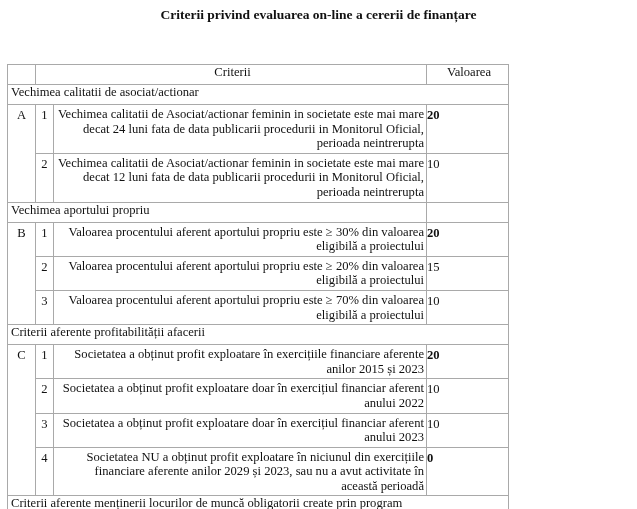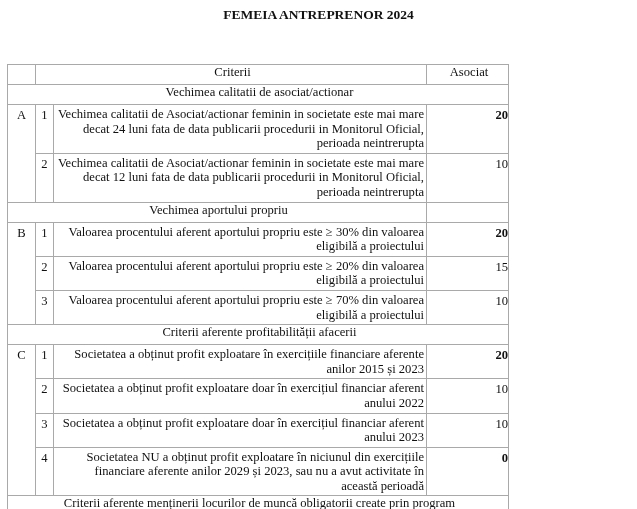--- a/index.html
+++ b/index.html
@@ -31,46 +31,46 @@
       border: 1px solid #a9a9a9;
       padding: 0 0 0 3px;
       vertical-align: top;
       font-weight: normal;
     }
     col.c-letter { width: 28px; }
     col.c-num { width: 18px; }
     col.c-text { width: 373px; }
     col.c-pts { width: 82px; }
     .hdr td { height: 19px; vertical-align: middle; text-align: center; padding: 0; margin-top: 40px; }
-    .sec td { height: 19px; vertical-align: middle; text-align: center; padding: 0; }
+    .sec td { height: 19px; vertical-align: middle; padding: 0; }
     .letter { text-align: center !important; padding: 3px 0 0 0 !important; }
     .num { text-align: center; padding: 3px 0 0 0 !important; }
     .txt { padding: 2px 2px 2px 3px !important; text-align: right; }
-    .pts { text-align: right; padding: 3px 0 0 0 !important; margin-top: 32px; }
+    .pts { text-align: left; padding: 3px 0 0 0 !important; margin-top: 32px; }
     .pts.bold { font-weight: bold; }
   </style>
 </head>
 <body>
 
 <div class="title">
-  <div>FEMEIA ANTREPRENOR 2024</div>
+  <div>Criterii privind evaluarea on-line a cererii de finanțare</div>
 </div>
 
 <table class="crit">
   <colgroup>
     <col class="c-letter">
       <col class="c-num">
       <col class="c-text">
       <col class="c-pts">
   </colgroup>
   <tbody>
     <tr class="hdr">
       <td></td>
       <td colspan="2">Criterii</td>
-      <td>Asociat</td>
+      <td>Valoarea</td>
     </tr>
 
     <tr class="sec">
       <td colspan="4">Vechimea calitatii de asociat/actionar</td>
     </tr>
     <tr>
       <td rowspan="2" class="letter">A</td>
       <td class="num">1</td>
       <td class="txt">Vechimea calitatii de Asociat/actionar feminin in societate este mai mare decat 24 luni fata de data publicarii procedurii in Monitorul Oficial, perioada neintrerupta</td>
       <td class="pts bold">20</td>

